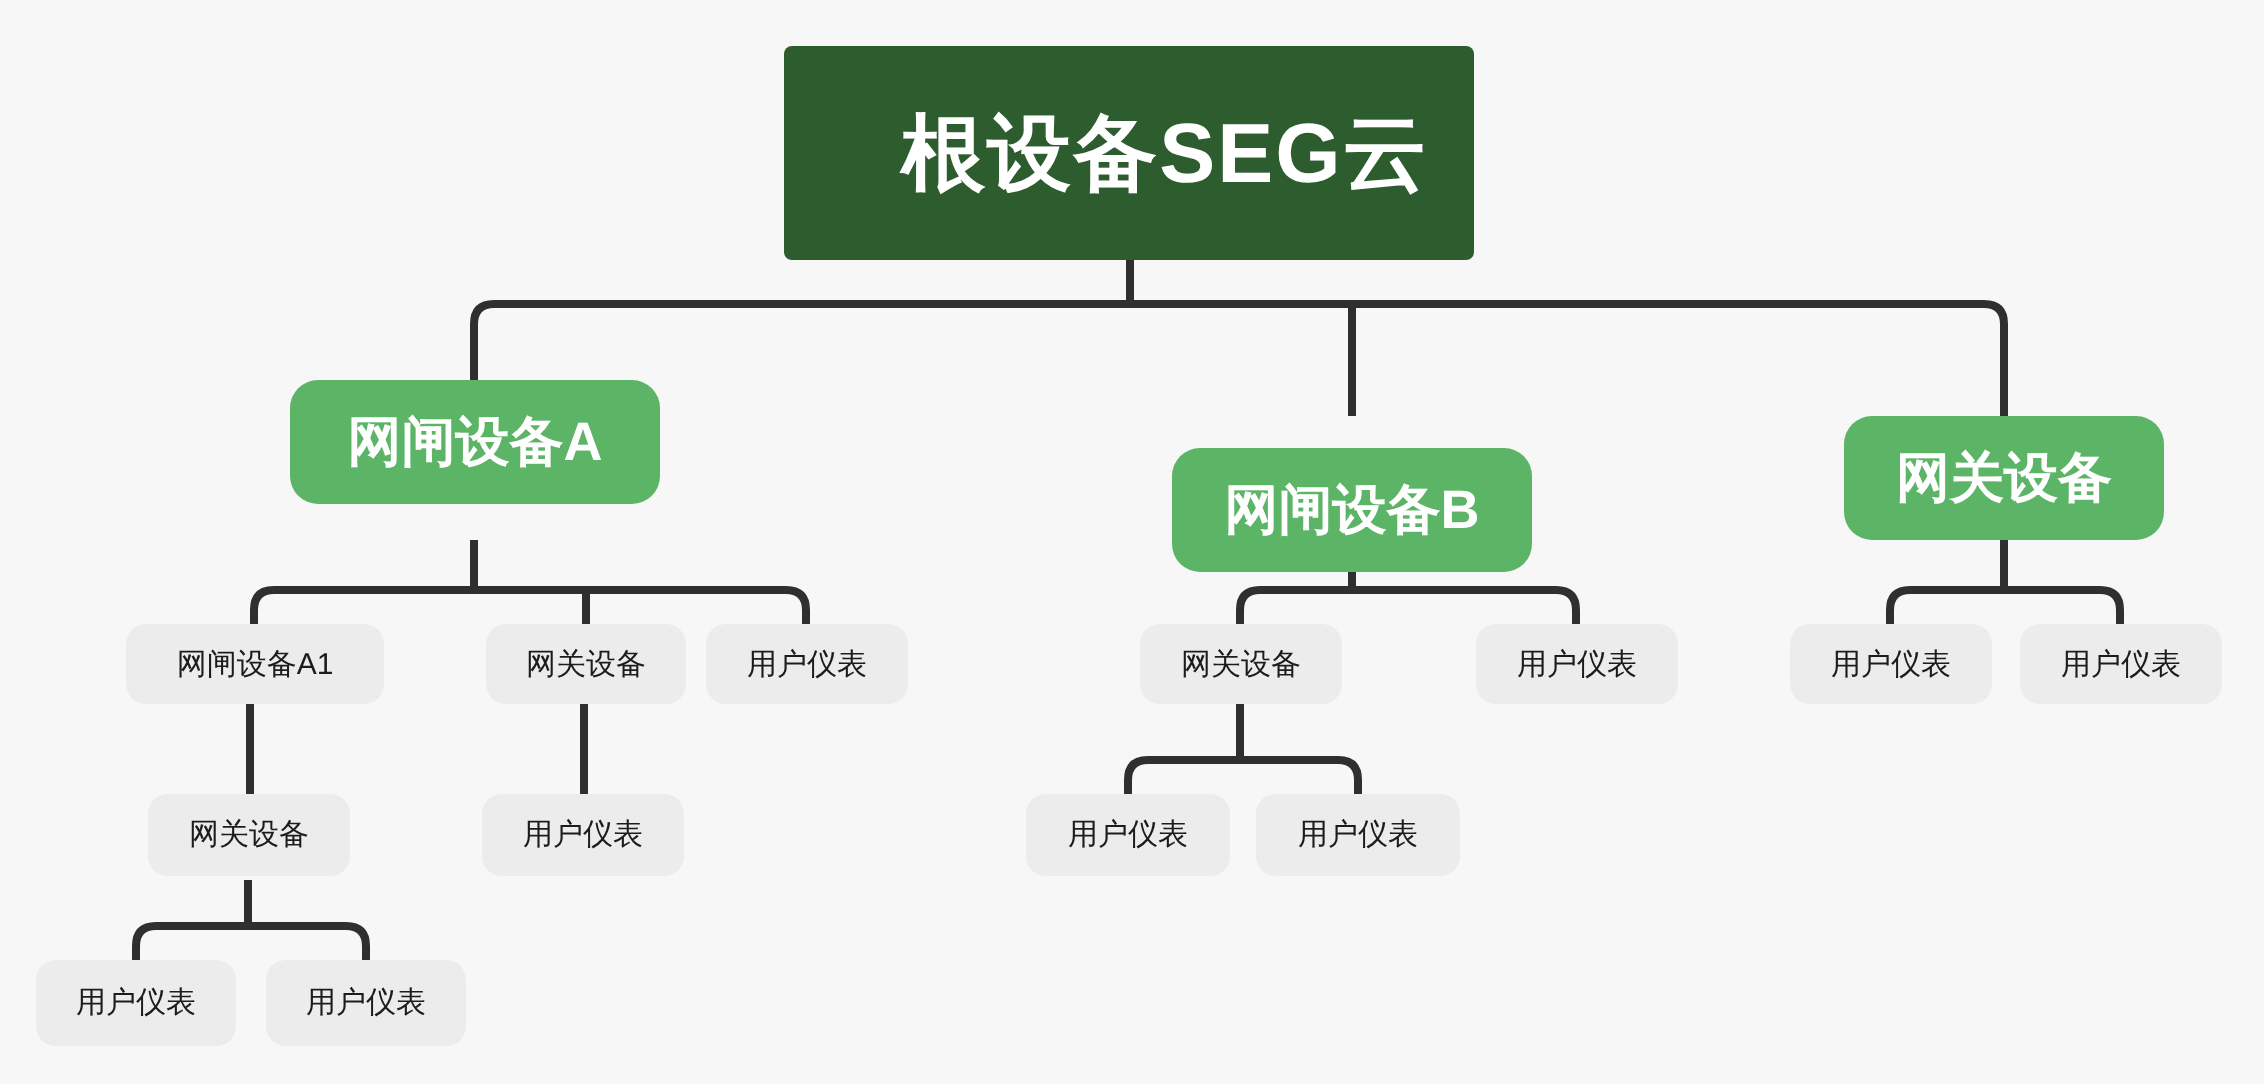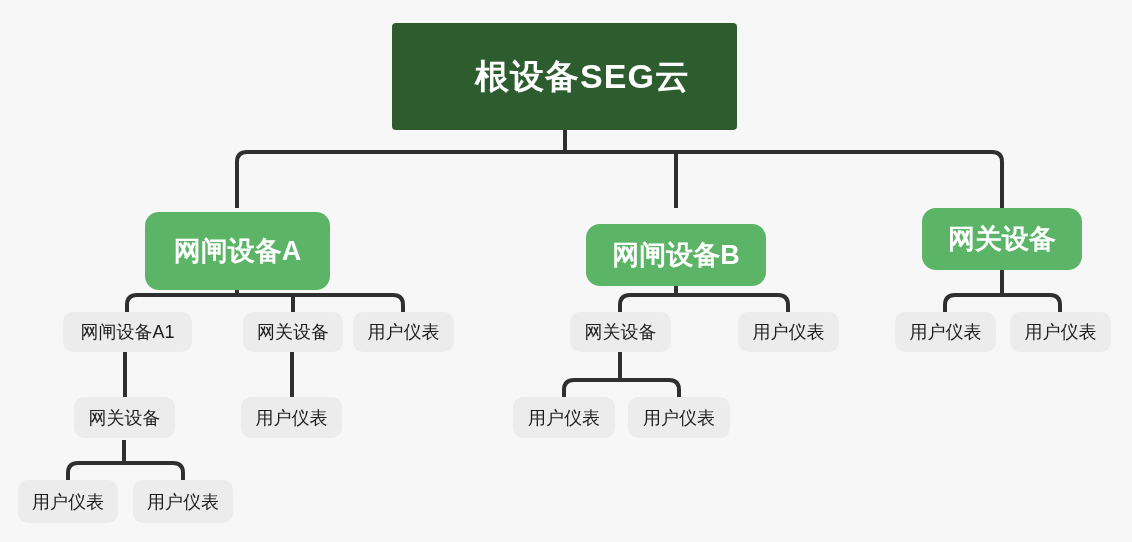--- a/index.html
+++ b/index.html
@@ -37,37 +37,37 @@
     display: flex;
     align-items: center;
     justify-content: center;
     box-sizing: border-box;
     white-space: nowrap;
     cursor: default;
   }
   .node-root {
     background: var(--root-bg, #2d5c2f);
     color: var(--text-light, #ffffff);
-    font-size: 34px;
+    font-size: 42px;
     font-weight: bold;
     border-radius: 4px;
     letter-spacing: 1px;
     padding-left: 36px;
   }
   .node-branch {
     background: var(--branch-bg, #5cb466);
     color: var(--text-light, #ffffff);
     font-size: 27px;
     font-weight: bold;
     border-radius: 14px;
   }
   .node-leaf {
     background: var(--leaf-bg, #ececec);
     color: var(--text-dark, #1c1c1c);
-    font-size: 18px;
+    font-size: 15px;
     font-weight: normal;
     border-radius: 10px;
   }
 </style>
 </head>
 <body style="--page-bg: #f7f7f8; --root-bg: #2d5c2f; --branch-bg: #5cb466; --leaf-bg: #ececec; --line: #2f2f2f; --text-light: #ffffff; --text-dark: #1c1c1c;">
 
 <div class="canvas">
 
   <svg class="connectors" viewBox="0 0 1132 542" xmlns="http://www.w3.org/2000/svg" aria-hidden="true">
@@ -93,21 +93,21 @@
 
     <path d="M620 352 L620 380"></path>
     <path d="M564 397 L564 390 Q564 380 574 380 L669 380 Q679 380 679 390 L679 397"></path>
 
     <path d="M124 440 L124 463"></path>
     <path d="M68 480 L68 473 Q68 463 78 463 L173 463 Q183 463 183 473 L183 480"></path>
   </svg>
 
   <div class="node node-root" style="left:392px;top:23px;width:345px;height:107px;">根设备SEG云</div>
 
-  <div class="node node-branch" style="left:145px;top:212px;width:185px;height:78px;">网闸设备A</div>
+  <div class="node node-branch" style="left:145px;top:190px;width:185px;height:62px;">网闸设备A</div>
   <div class="node node-branch" style="left:586px;top:224px;width:180px;height:62px;">网闸设备B</div>
   <div class="node node-branch" style="left:922px;top:208px;width:160px;height:62px;">网关设备</div>
 
   <div class="node node-leaf" style="left:63px;top:312px;width:129px;height:40px;">网闸设备A1</div>
   <div class="node node-leaf" style="left:243px;top:312px;width:100px;height:40px;">网关设备</div>
   <div class="node node-leaf" style="left:353px;top:312px;width:101px;height:40px;">用户仪表</div>
   <div class="node node-leaf" style="left:570px;top:312px;width:101px;height:40px;">网关设备</div>
   <div class="node node-leaf" style="left:738px;top:312px;width:101px;height:40px;">用户仪表</div>
   <div class="node node-leaf" style="left:895px;top:312px;width:101px;height:40px;">用户仪表</div>
   <div class="node node-leaf" style="left:1010px;top:312px;width:101px;height:40px;">用户仪表</div>

